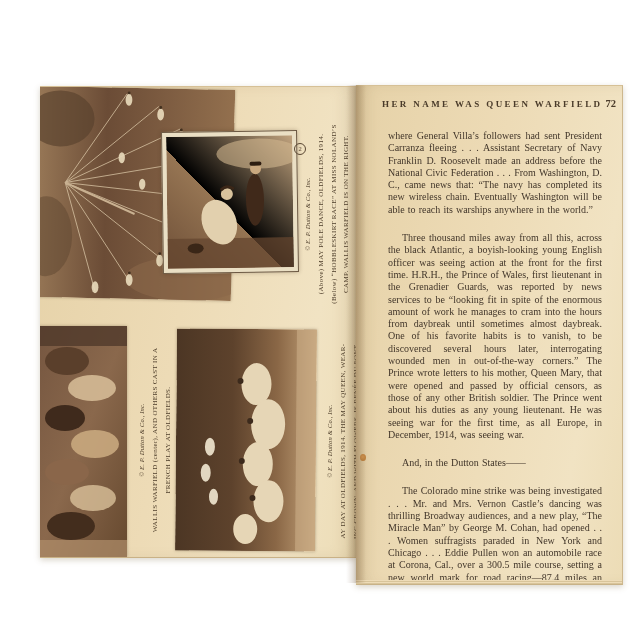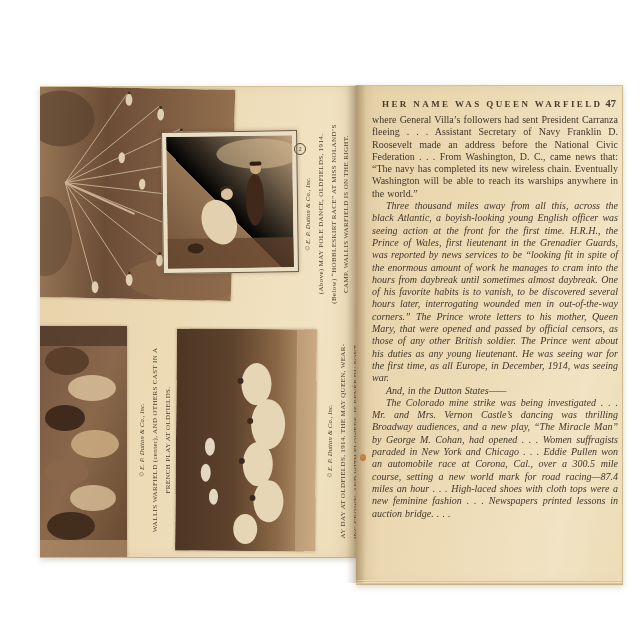--- a/index.html
+++ b/index.html
@@ -18,22 +18,22 @@
         background:repeating-linear-gradient(0deg,#d8c49a 0 1px,#eedcb8 1px 2px);}
   .gutter{position:absolute;left:306px;top:0;width:20px;height:498px;z-index:6;pointer-events:none;
         background:linear-gradient(90deg,rgba(90,60,30,0) 0%,rgba(90,60,30,.16) 42%,rgba(110,80,45,.28) 52%,rgba(90,60,30,0) 100%);}
   
   .header-row{position:absolute;left:16px;top:13px;width:246px;height:14px;}
   .running-head{position:absolute;left:10px;width:206px;text-align:center;font-size:9px;font-weight:bold;
         letter-spacing:2.4px;color:#4a3b2a;white-space:nowrap;}
   .page-num{position:absolute;right:2px;top:-1px;font-size:10.5px;font-weight:bold;color:#4a3b2a;}
   .body-text{position:absolute;left:16px;top:28px;width:246px;font-size:10px;line-height:12.3px;
         color:#42362a;text-align:justify;word-spacing:0.06em;}
-  .body-text p{margin:0;}
-  .body-text p.indent{text-indent:14px;font-style:italic;}
+  .body-text p{margin:16px;}
+  .body-text p.indent{text-indent:14px;}
   .stain{position:absolute;left:4px;top:368px;width:6px;height:7px;border-radius:50%;
         background:radial-gradient(circle at 40% 40%,#cf8b44,#a9661f);opacity:.85;}
   
   .photo{position:absolute;box-shadow:0 0 3px rgba(60,40,20,.35);}
   .photo svg{display:block;}
   .inset{position:absolute;background:#eadfc4;border:1px solid #6d5a44;padding:4px;
         box-shadow:0 0 4px rgba(60,40,20,.3);}
   .plate-mark{position:absolute;left:254px;top:56px;width:10px;height:10px;border:1px solid #5a4733;
         border-radius:50%;font-size:6.5px;line-height:10px;text-align:center;color:#5a4733;z-index:4;}
   
@@ -198,21 +198,21 @@
       <div class="vcap" style="left:284px;top:464px;width:220px;">
         <div class="credit">© E. P. Dutton &amp; Co., Inc.</div>
         <div>AY DAY AT OLDFIELDS, 1914. THE MAY QUEEN, WEAR-</div>
         <div>ING CROWN, AND WITH FLOWERS, IS RENÉE DU PONT.</div>
       </div>
     </div>
 
     <div class="page page-right">
       <div class="header-row">
         <div class="running-head">HER NAME WAS QUEEN WARFIELD</div>
-        <div class="page-num">47</div>
+        <div class="page-num">72</div>
       </div>
       <div class="body-text">
         <p>where General Villa’s followers had sent President Carranza fleeing . . . Assistant Secretary of Navy Franklin D. Roosevelt made an address before the National Civic Federation . . . From Washington, D. C., came news that: “The navy has completed its new wireless chain. Eventually Washington will be able to reach its warships anywhere in the world.”</p>
         <p class="indent">Three thousand miles away from all this, across the black Atlantic, a boyish-looking young English officer was seeing action at the front for the first time. H.R.H., the Prince of Wales, first lieutenant in the Grenadier Guards, was reported by news services to be “looking fit in spite of the enormous amount of work he manages to cram into the hours from daybreak until sometimes almost daybreak. One of his favorite habits is to vanish, to be discovered several hours later, interrogating wounded men in out-of-the-way corners.” The Prince wrote letters to his mother, Queen Mary, that were opened and passed by official censors, as those of any other British soldier. The Prince went about his duties as any young lieutenant. He was seeing war for the first time, as all Europe, in December, 1914, was seeing war.</p>
         <p class="indent">And, in the Dutton States——</p>
         <p class="indent">The Colorado mine strike was being investigated . . . Mr. and Mrs. Vernon Castle’s dancing was thrilling Broadway audiences, and a new play, “The Miracle Man” by George M. Cohan, had opened . . . Women suffragists paraded in New York and Chicago . . . Eddie Pullen won an automobile race at Corona, Cal., over a 300.5 mile course, setting a new world mark for road racing—87.4 miles an hour . . . High-laced shoes with cloth tops were a new feminine fashion . . . Newspapers printed lessons in auction bridge. . . .</p>
       </div>
       <div class="stain"></div>
     </div>
 

